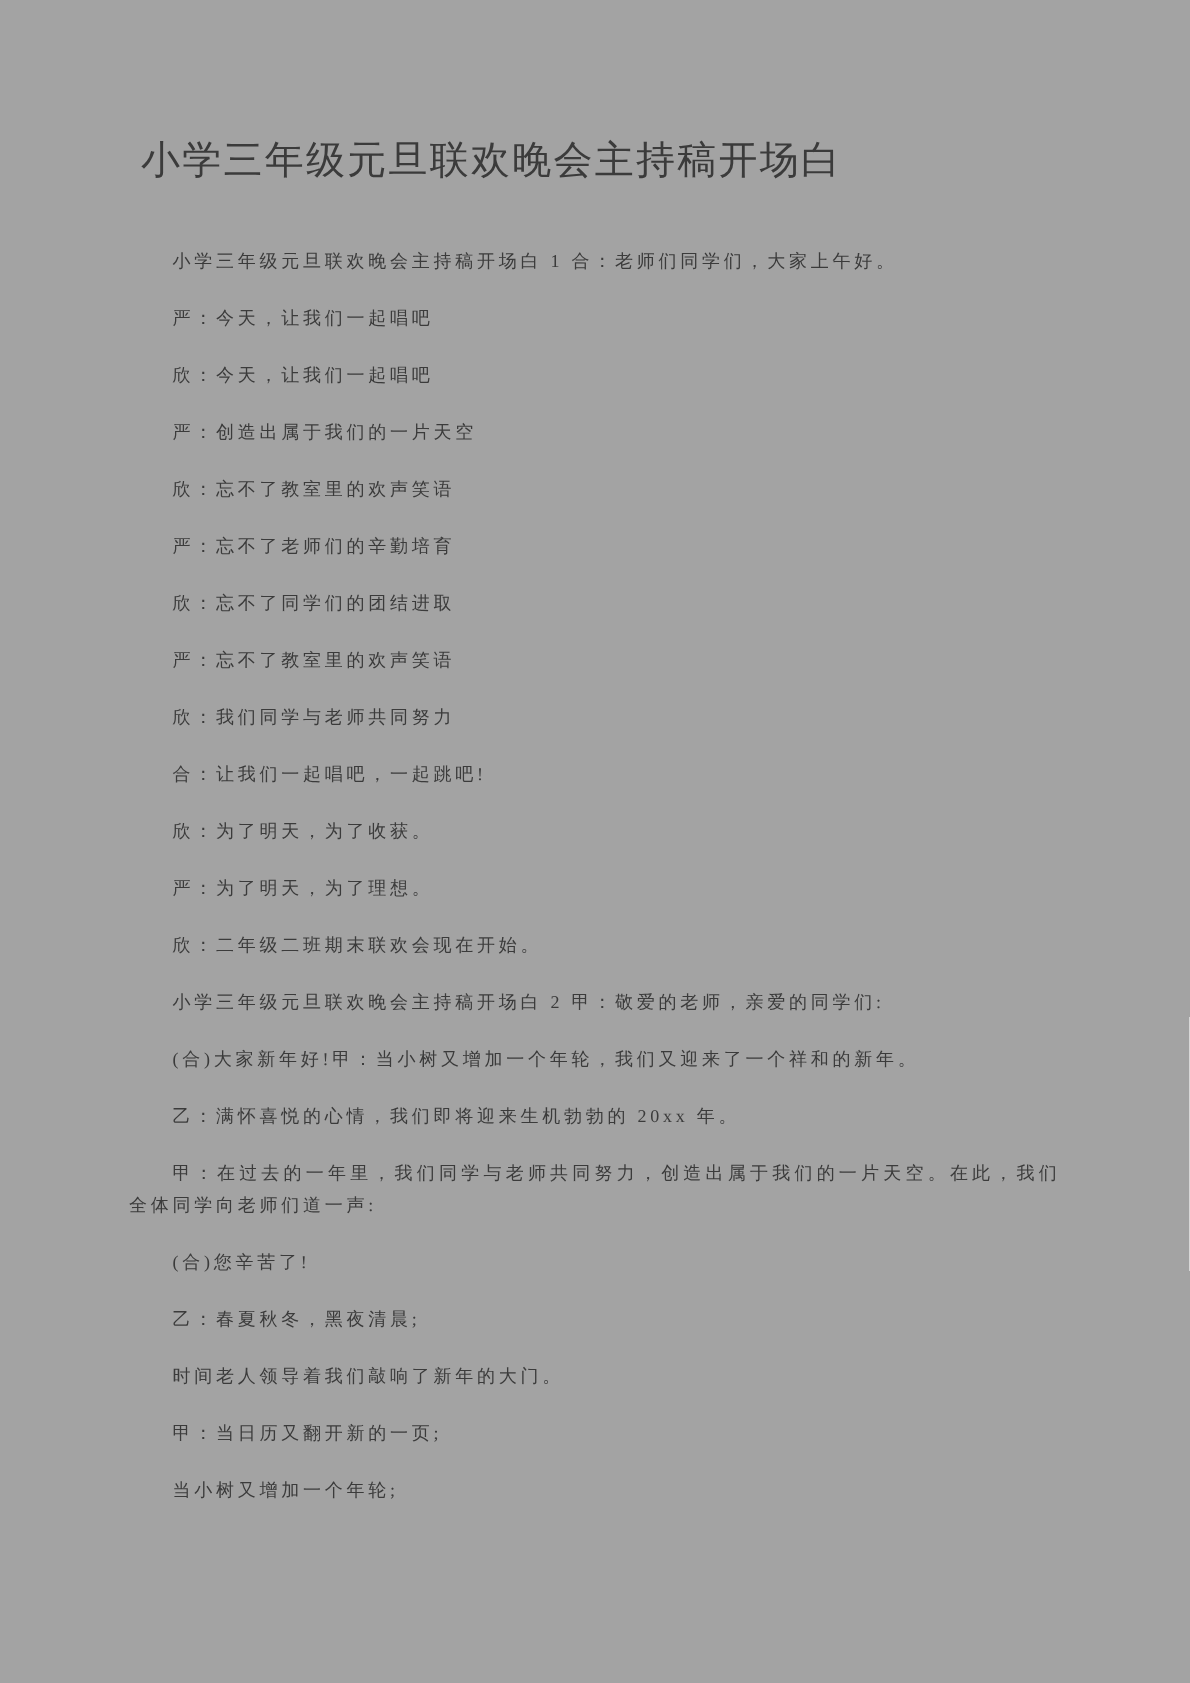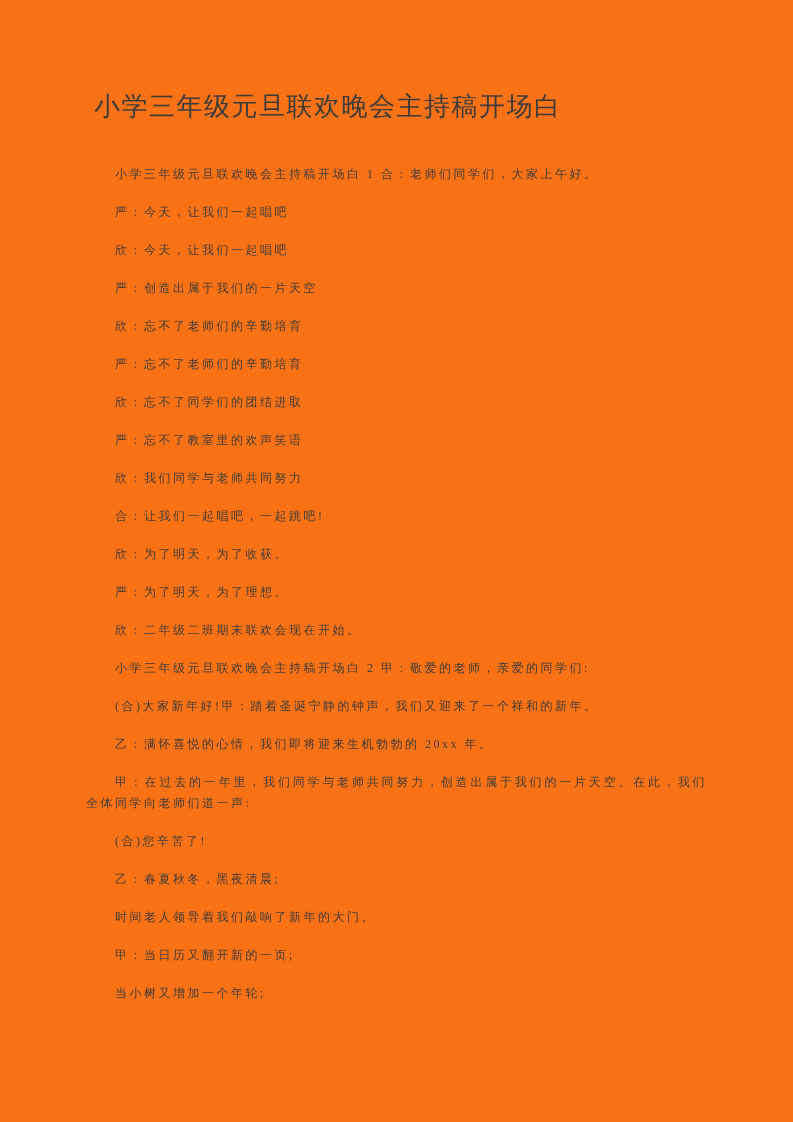--- a/index.html
+++ b/index.html
@@ -10,21 +10,21 @@
   body {
     width: 793px;
     height: 1122px;
     font-family: "Liberation Serif", "DejaVu Serif", serif;
   }
   .page {
     position: relative;
     box-sizing: border-box;
     width: 793px;
     height: 1122px;
-    background: #f97316;
+    background: #a3a3a3;
     overflow: hidden;
     padding: 92px 86px 0 86px;
   }
   .doc-title {
     margin: 0 0 42px 0;
     padding-left: 8px;
     font-size: 26px;
     font-weight: normal;
     letter-spacing: 1.5px;
     line-height: 30px;
@@ -43,31 +43,31 @@
 </head>
 <body>
 
 <div class="page">
   <h1 class="doc-title">小学三年级元旦联欢晚会主持稿开场白</h1>
   <div class="doc-body">
       <p>小学三年级元旦联欢晚会主持稿开场白 1 合：老师们同学们，大家上午好。</p>
       <p>严：今天，让我们一起唱吧</p>
       <p>欣：今天，让我们一起唱吧</p>
       <p>严：创造出属于我们的一片天空</p>
-      <p>欣：忘不了老师们的辛勤培育</p>
+      <p>欣：忘不了教室里的欢声笑语</p>
       <p>严：忘不了老师们的辛勤培育</p>
       <p>欣：忘不了同学们的团结进取</p>
       <p>严：忘不了教室里的欢声笑语</p>
       <p>欣：我们同学与老师共同努力</p>
       <p>合：让我们一起唱吧，一起跳吧!</p>
       <p>欣：为了明天，为了收获。</p>
       <p>严：为了明天，为了理想。</p>
       <p>欣：二年级二班期末联欢会现在开始。</p>
       <p>小学三年级元旦联欢晚会主持稿开场白 2 甲：敬爱的老师，亲爱的同学们:</p>
-      <p>(合)大家新年好!甲：踏着圣诞宁静的钟声，我们又迎来了一个祥和的新年。</p>
+      <p>(合)大家新年好!甲：当小树又增加一个年轮，我们又迎来了一个祥和的新年。</p>
       <p>乙：满怀喜悦的心情，我们即将迎来生机勃勃的 20xx 年。</p>
       <p>甲：在过去的一年里，我们同学与老师共同努力，创造出属于我们的一片天空。在此，我们全体同学向老师们道一声:</p>
       <p>(合)您辛苦了!</p>
       <p>乙：春夏秋冬，黑夜清晨;</p>
       <p>时间老人领导着我们敲响了新年的大门。</p>
       <p>甲：当日历又翻开新的一页;</p>
       <p>当小树又增加一个年轮;</p>
     </div>
 </div>
 

